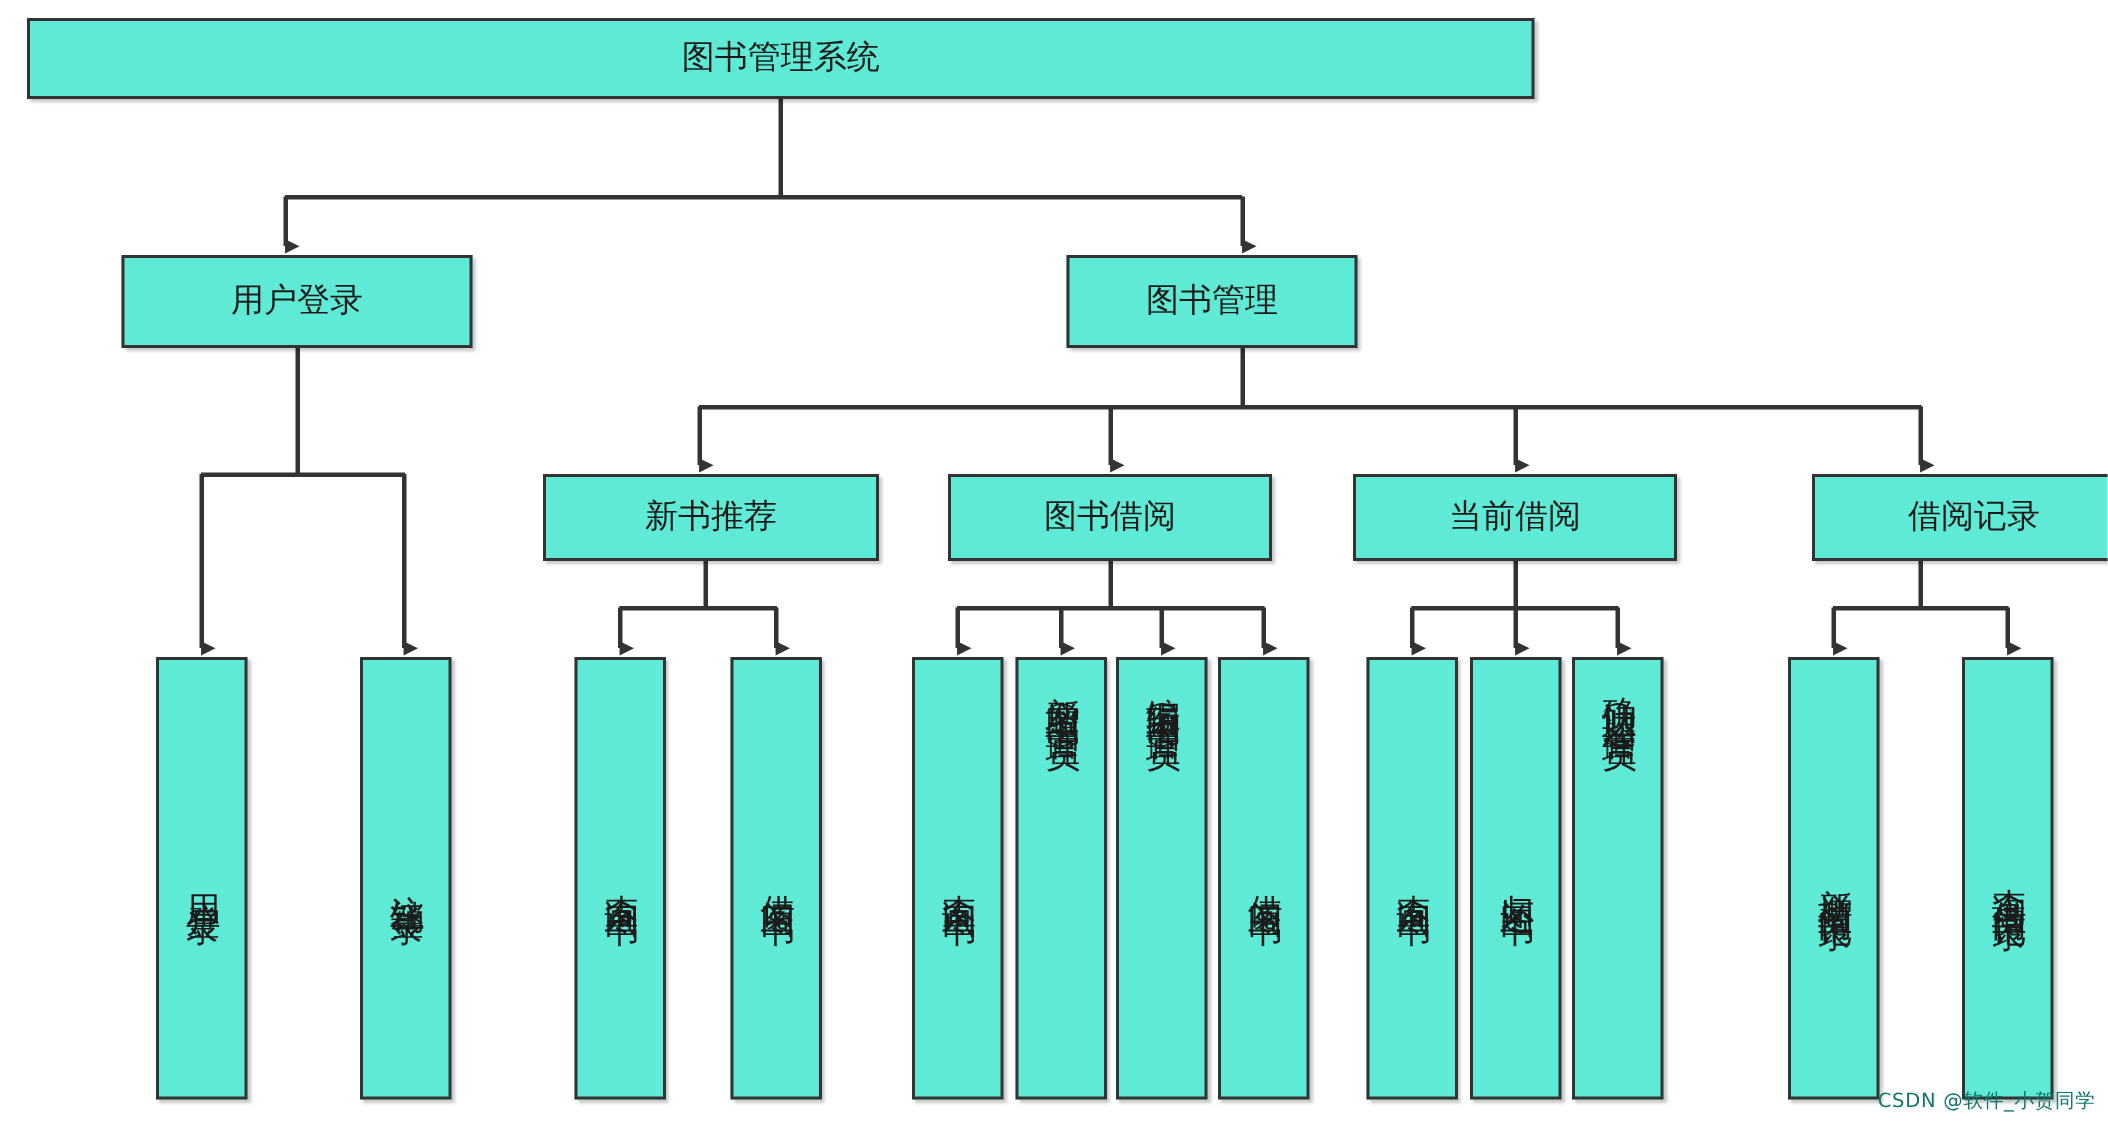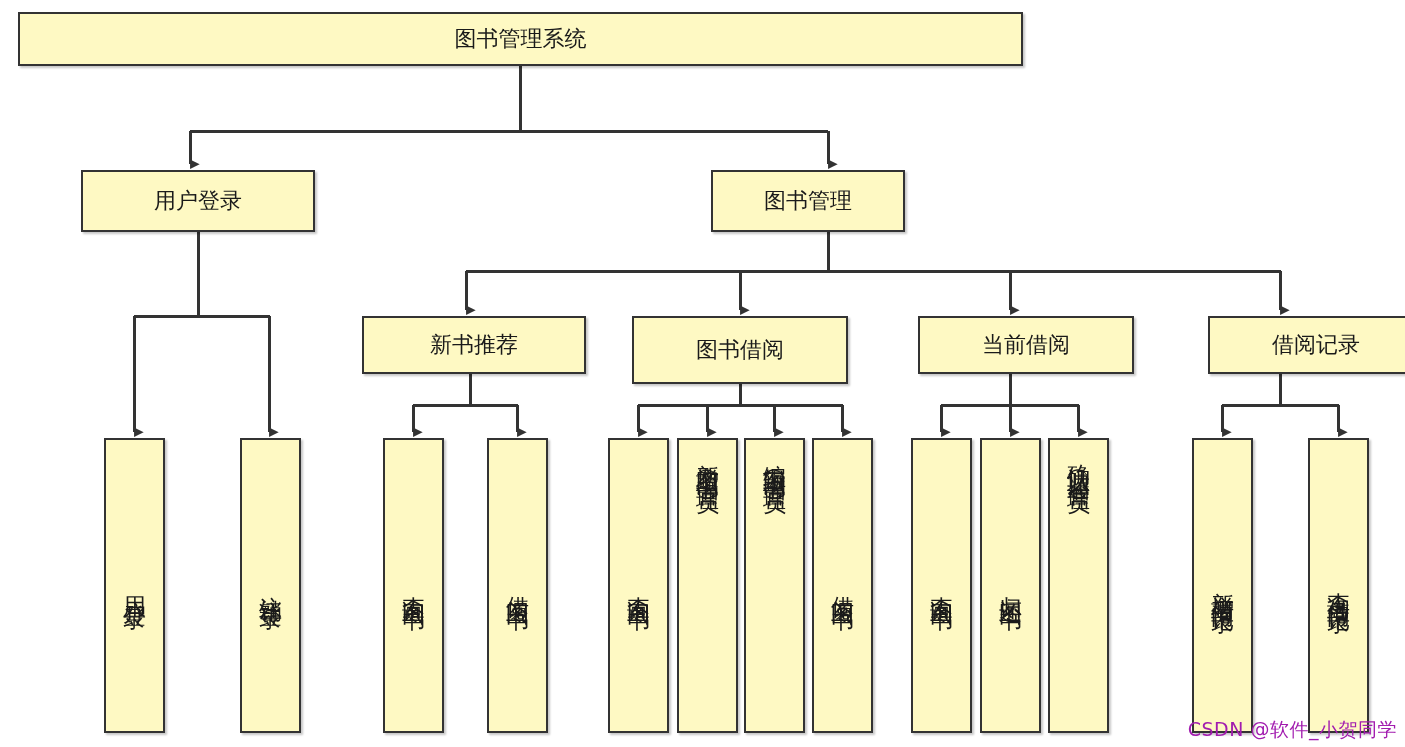--- a/index.html
+++ b/index.html
@@ -22,21 +22,21 @@
   }
   svg#tree-svg {
     position: absolute;
     left: 0; top: 0;
     width: 1405px;
     height: 747px;
   }
   .node-box {
     position: absolute;
     box-sizing: border-box;
-    background: #fef9c3;
+    background: #5eead4;
     border: 2px solid #333333;
     box-shadow: 2px 2px 2px rgba(0,0,0,0.22);
     display: flex;
     align-items: center;
     justify-content: center;
     overflow: hidden;
   }
   .node-label {
     color: #1a1a1a;
     line-height: 1.12;
@@ -59,22 +59,22 @@
     line-height: 1;
   }
   .node-box.vertical.centered {
     align-items: center;
     padding-top: 0;
   }
   #watermark {
     position: absolute;
     right: 8px;
     bottom: 4px;
-    font-size: 19px;
-    color: #a21caf;
+    font-size: 13px;
+    color: #0f766e;
     letter-spacing: 0.5px;
     white-space: nowrap;
     pointer-events: none;
   }
 </style>
 </head>
 <body>
 
 <div id="diagram-root">
 
@@ -138,24 +138,24 @@
   <div class="node-box horizontal" style="left:81px; top:170px; width:234px; height:62px;">
     <span class="node-label">用户登录</span>
   </div>
   <div class="node-box horizontal" style="left:711px; top:170px; width:194px; height:62px;">
     <span class="node-label">图书管理</span>
   </div>
 
   <div class="node-box horizontal" style="left:362px; top:316px; width:224px; height:58px;">
     <span class="node-label">新书推荐</span>
   </div>
-  <div class="node-box horizontal" style="left:632px; top:316px; width:216px; height:68px;">
+  <div class="node-box horizontal" style="left:632px; top:316px; width:216px; height:58px;">
     <span class="node-label">图书借阅</span>
   </div>
-  <div class="node-box horizontal" style="left:902px; top:316px; width:216px; height:58px;margin-left:16px;">
+  <div class="node-box horizontal" style="left:902px; top:316px; width:216px; height:58px;">
     <span class="node-label">当前借阅</span>
   </div>
   <div class="node-box horizontal" style="left:1208px; top:316px; width:216px; height:58px;">
     <span class="node-label">借阅记录</span>
   </div>
 
   <div class="node-box vertical centered" style="left:104px; top:438px; width:61px; height:295px;">
     <span class="node-label">用户登录</span>
   </div>
   <div class="node-box vertical centered" style="left:240px; top:438px; width:61px; height:295px;">

